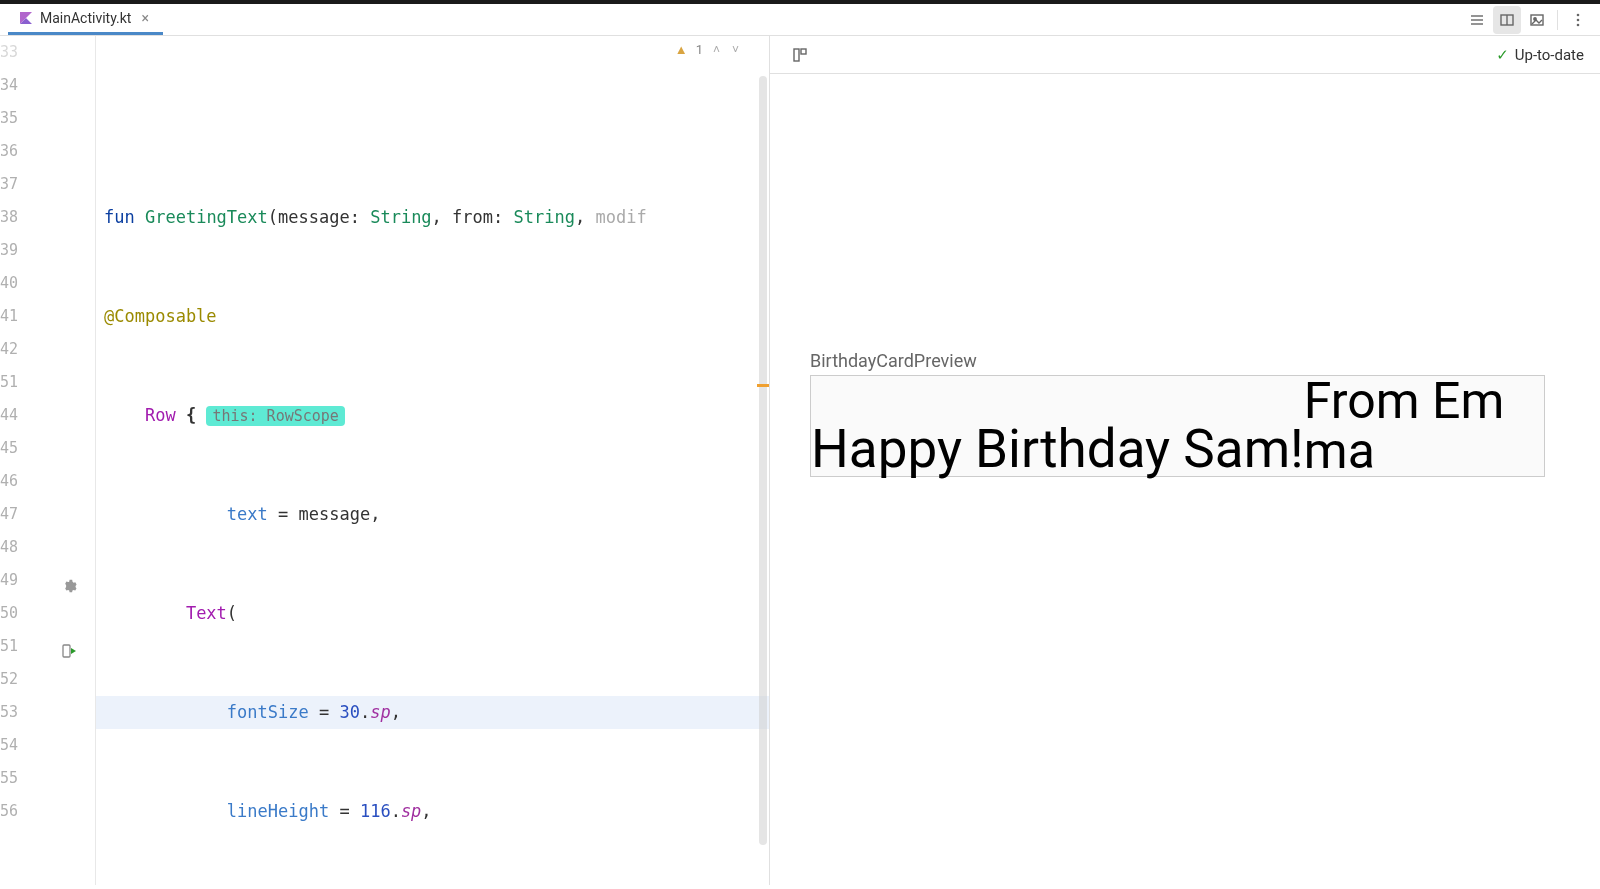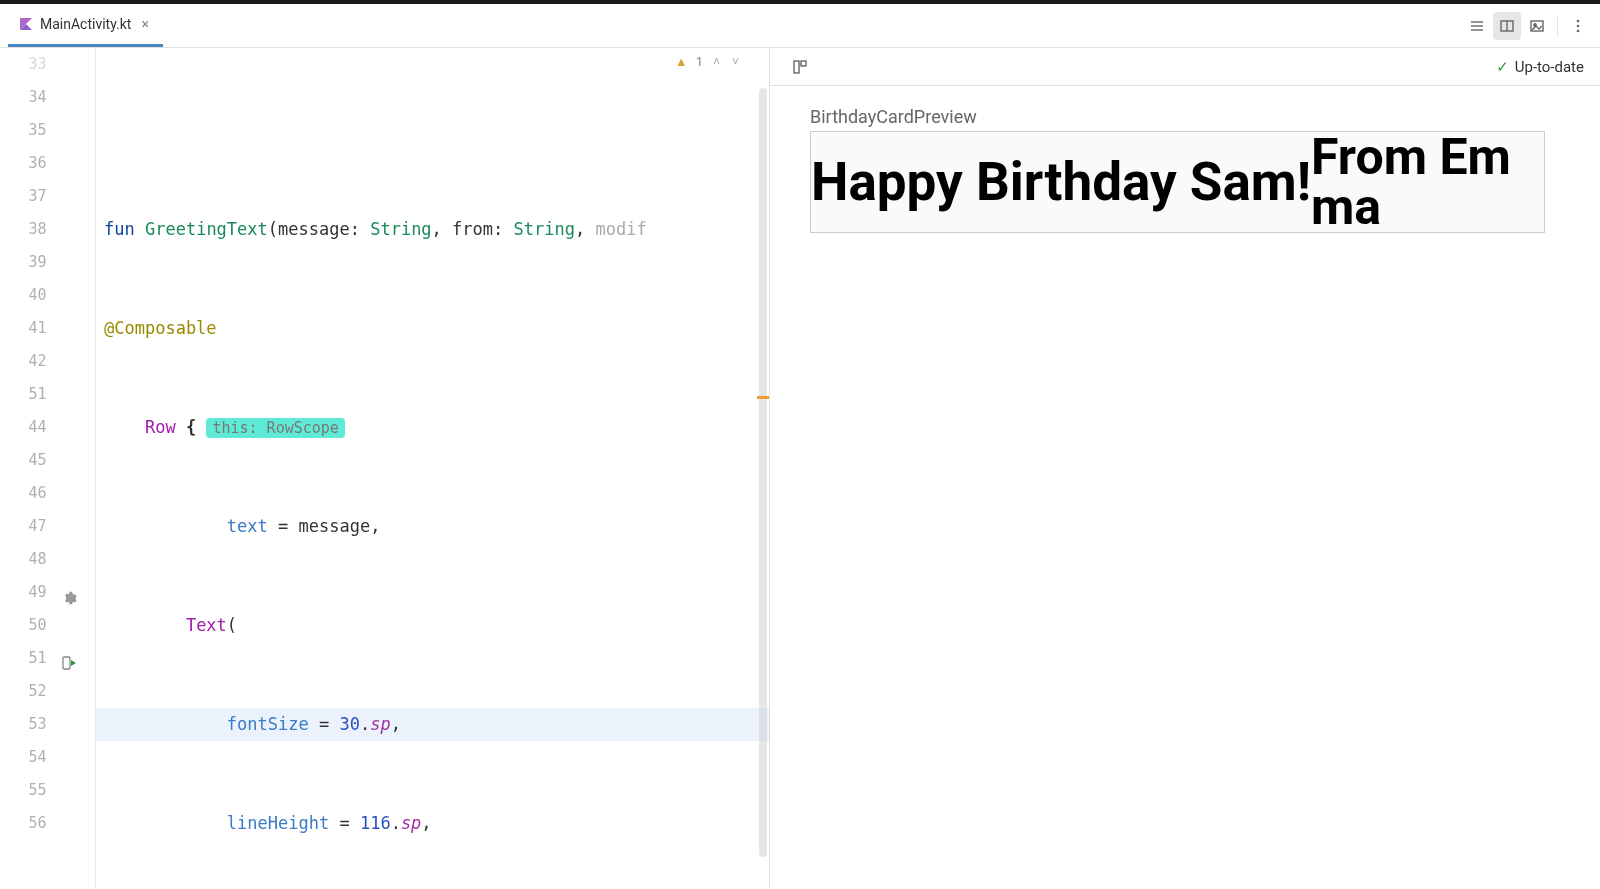--- a/index.html
+++ b/index.html
@@ -10,21 +10,21 @@
   background: #fff;
   width: 1600px;
   height: 889px;
   overflow: hidden;
 }
 .titlebar-top {
   height: 4px;
   background: #1a1a1a;
 }
 .tabbar {
-  height: 44px;
+  height: 32px;
   border-bottom: 1px solid #e0e0e0;
   display: flex;
   align-items: center;
   padding: 0 8px;
   position: relative;
 }
 .tab {
   display: flex;
   align-items: center;
   gap: 6px;
@@ -63,21 +63,21 @@
 }
 .editor-pane {
   flex: 0 0 770px;
   position: relative;
   display: flex;
   border-right: 1px solid #e0e0e0;
   overflow: hidden;
 }
 .gutter {
   width: 95px;
-  text-align: center;
+  text-align: left;
   padding-right: 20px;
   color: #b0b0b0;
   font-family: "Menlo", "Consolas", monospace;
   font-size: 15px;
   user-select: none;
   position: relative;
 }
 .gutter-line { height: 33px; line-height: 33px; position: relative; }
 .gutter-icon {
   position: absolute;
@@ -180,31 +180,31 @@
 .check { color: #2a9a2a; }
 
 .preview-body {
   flex: 1;
   padding: 20px 40px;
   overflow: auto;
 }
 .preview-label {
   color: #666;
   font-size: 18px;
+  margin-top: 256px;
 }
 .preview-frame {
   border: 1px solid #ccc;
   background: #fafafa;
   width: 735px;
   margin-top: 4px;
 }
 .preview-row {
   display: flex;
-  align-items: center;
-  font-weight: bold;
+  align-items: flex-end;
 }
 .preview-msg {
   font-size: 53px;
   font-family: Roboto, sans-serif;
   line-height: 1;
   color: #000;
   letter-spacing: 0px;
   white-space: nowrap;
 }
 .preview-from {

